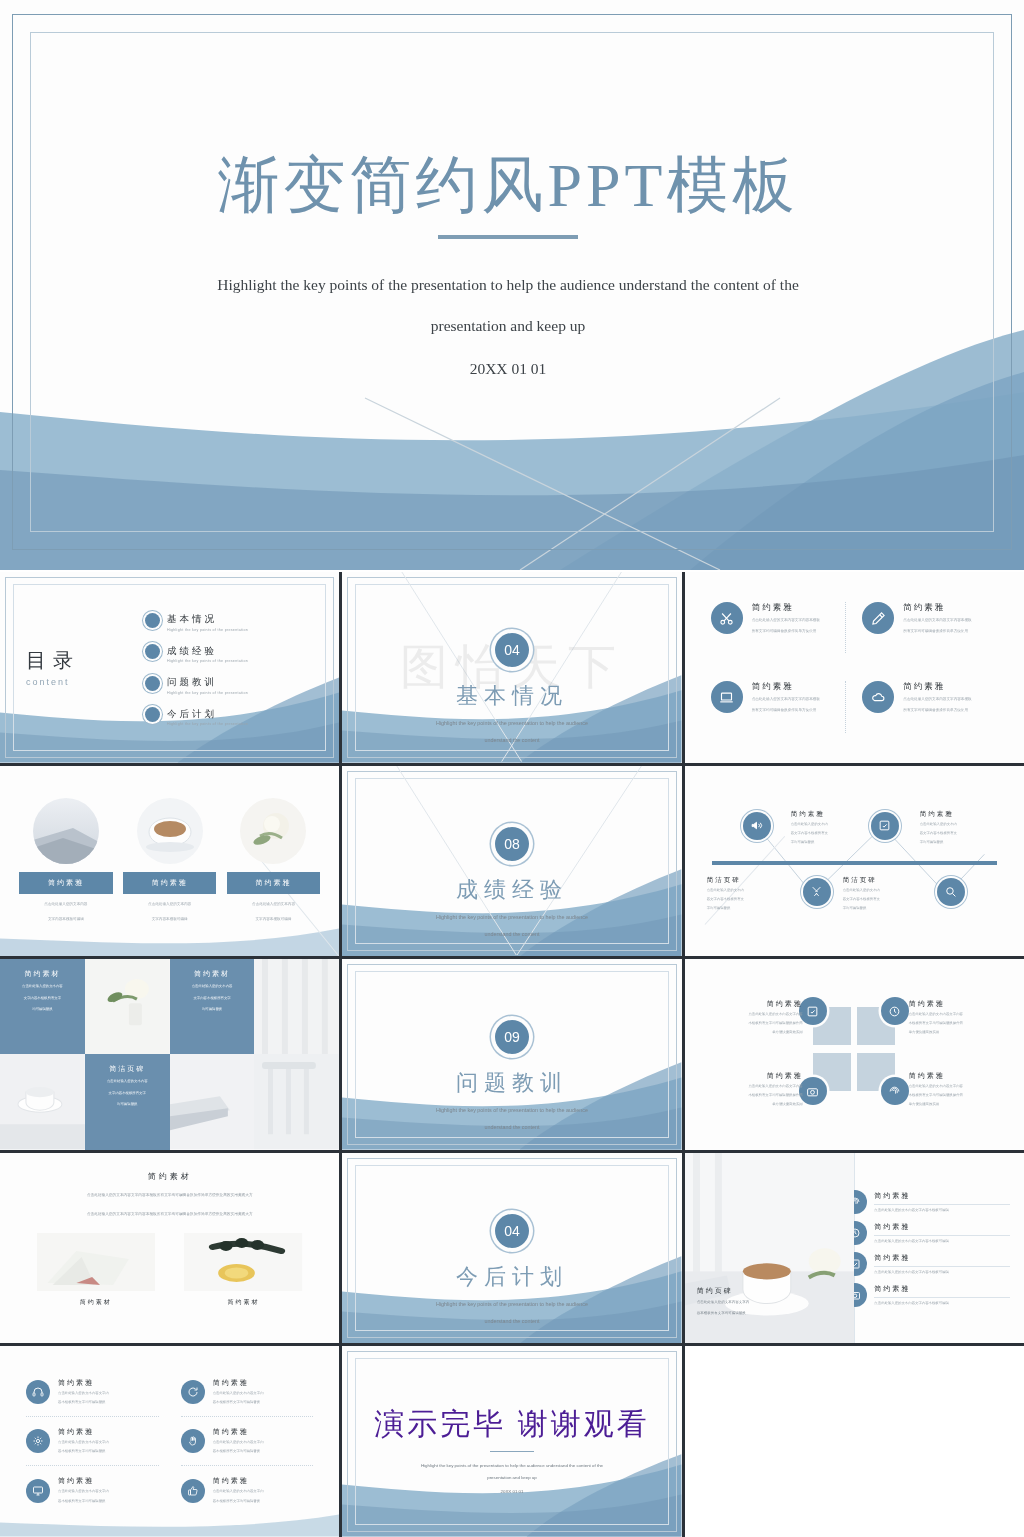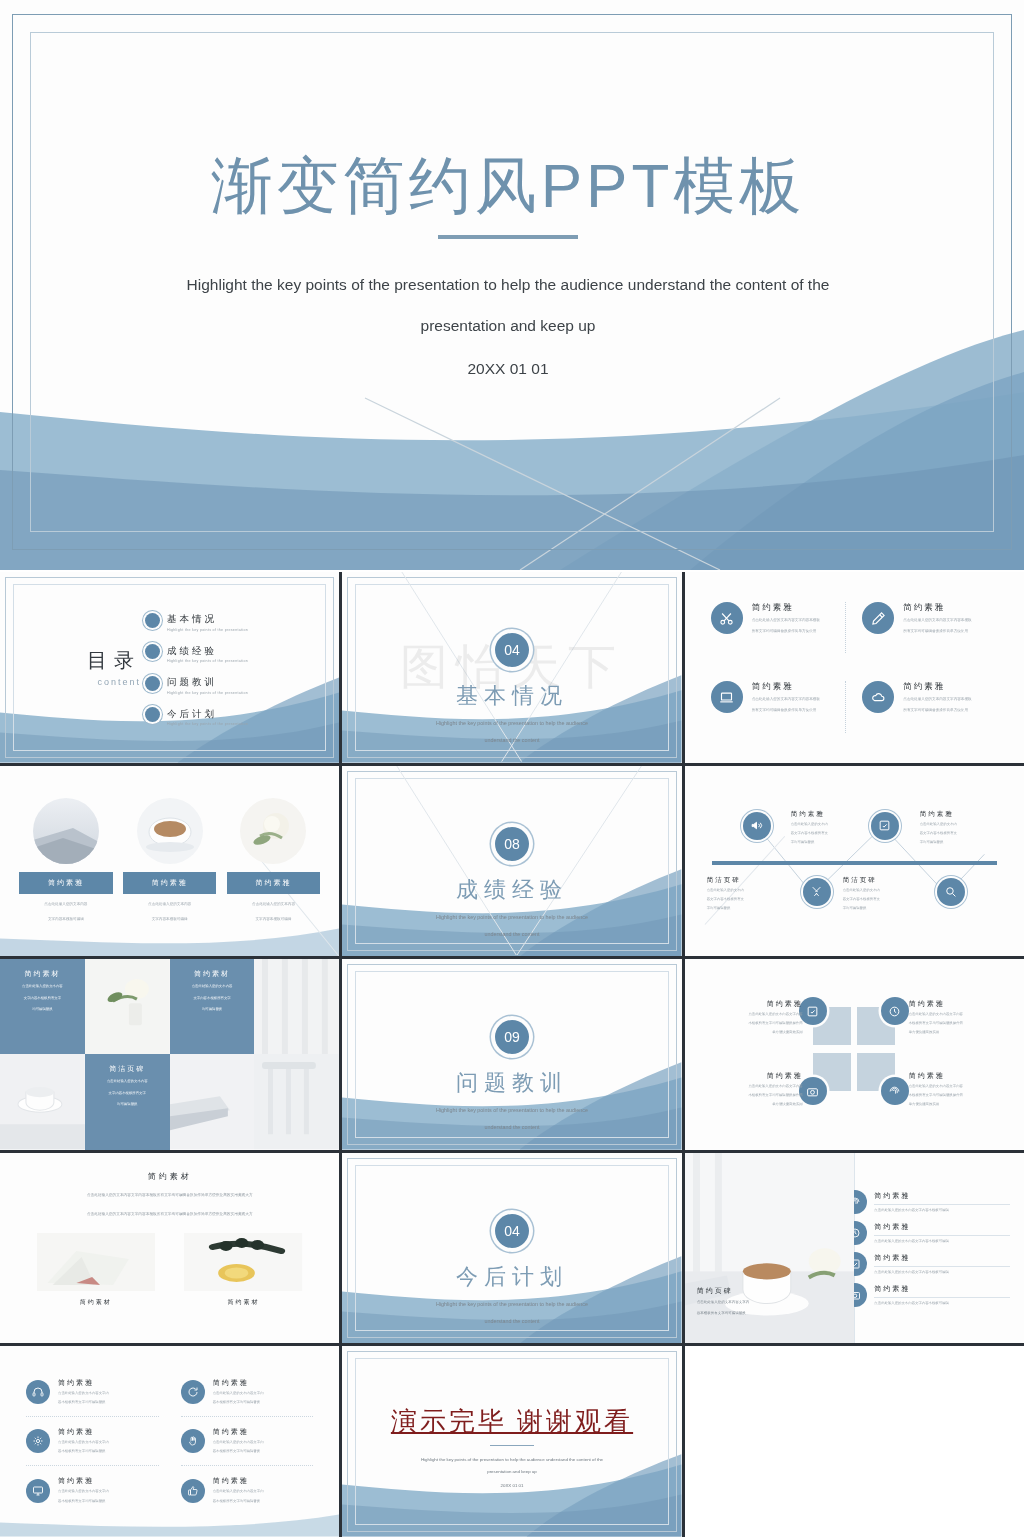--- a/index.html
+++ b/index.html
@@ -8,21 +8,21 @@
 
   #page { position:relative; width:1024px; height:1537px; overflow:hidden; background:#fff; }
 
   
   .hero { position:relative; width:1024px; height:570px; background:#fdfdfd; overflow:hidden; }
   .hero .frame-outer{ position:absolute; left:12px; top:14px; right:12px; bottom:20px;
       border:1.6px solid #7d9db4; }
   .hero .frame-inner{ position:absolute; left:30px; top:32px; right:30px; bottom:38px;
       border:1px solid #b9cbd8; }
   .hero .waves{ position:absolute; left:0; top:0; width:100%; height:100%; }
-  .hero-content{ position:absolute; left:0; right:8px; top:150px; text-align:center; z-index:4; }
+  .hero-content{ position:absolute; left:0; right:8px; top:150px; text-align:center; z-index:4;font-family:Liberation Serif, serif; }
   .hero-title{ font-size:62px; letter-spacing:4px; color:#6f92ad; font-weight:400;
       line-height:1.15; }
   .hero-rule{ width:140px; height:4px; background:#7e9db4; margin:14px auto 26px; }
   .hero-sub{ font-size:15.5px; color:#3d4348; line-height:2.6; font-weight:400; }
   .hero-date{ font-size:15.5px; color:#3d4348; margin-top:14px; }
 
   
   .grid{ position:absolute; left:0; top:572px; width:1024px; height:965px;
       display:grid; grid-template-columns:repeat(3,1fr); grid-template-rows:repeat(5,1fr);
       gap:3px; background:#2b3138; padding:0; }
@@ -42,21 +42,21 @@
   
   .sec{ position:absolute; left:0; right:0; top:32%; text-align:center; z-index:5; }
   .sec-badge{ width:34px; height:34px; border-radius:50%; background:#5d87a8; color:#fff;
       font-size:14px; display:flex; align-items:center; justify-content:center; margin:0 auto;
       box-shadow:0 0 0 4px #fdfdfd, 0 0 0 5.5px #a9c1d4; }
   .sec-title{ font-size:22px; color:#7d9cb4; letter-spacing:6px; margin-top:14px; }
   .sec-en{ font-size:5.4px; color:#7b858d; margin-top:7px; line-height:1.9; }
 
   
   .toc{ position:absolute; inset:0; z-index:5; display:flex; align-items:center; padding:0 26px; }
-  .toc-left{ width:40%; text-align:right; }
+  .toc-left{ width:40%; text-align:left; }
   .toc-cn{ font-size:20px; color:#343a40; letter-spacing:7px; }
   .toc-en{ font-size:9px; color:#93a6b5; letter-spacing:2px; margin-top:3px; }
   .toc-right{ flex:1; padding-left:4px; }
   .toc-row{ display:flex; align-items:center; gap:7px; margin:8px 0; }
   .toc-dot{ width:15px; height:15px; border-radius:50%; background:#5d87a8; flex:none;
       box-shadow:0 0 0 2px #fdfdfd, 0 0 0 3px #9db9cd; }
   .toc-t{ font-size:9.5px; color:#2e3439; letter-spacing:3px; }
   .toc-s{ font-size:3.6px; color:#99a3ab; letter-spacing:.3px; margin-top:1.5px; }
 
   
@@ -134,21 +134,21 @@
   .six{ position:absolute; inset:0; padding:22px 26px; z-index:5;
       display:grid; grid-template-columns:1fr 1fr; grid-template-rows:repeat(3,1fr);
       column-gap:22px; }
   .six-row{ display:flex; align-items:center; gap:8px; border-bottom:1px dotted #ccd7e0; }
   .six-row:nth-child(5),.six-row:nth-child(6){ border-bottom:none; }
   .six-h{ font-size:7px; color:#2d3338; letter-spacing:2px; }
   .six-p{ font-size:3.4px; color:#9aa4ac; line-height:2.1; margin-top:2px; }
 
   
   .end{ position:absolute; left:0; right:0; top:30%; text-align:center; z-index:5; }
-  .end-t{ font-size:26px; color:#7f1d1d; letter-spacing:3px;text-decoration:underline; }
+  .end-t{ font-size:30px; color:#4c1d95; letter-spacing:3px; }
   .end-rule{ width:44px; height:1.6px; background:#8aa7bd; margin:6px auto 8px; }
   .end-s{ font-size:4.4px; color:#6d777f; line-height:2.6; }
   .end-d{ font-size:4.4px; color:#6d777f; margin-top:6px; }
 
   svg { display:block; }
 </style>
 </head>
 <body>
 
 <div id="page">

